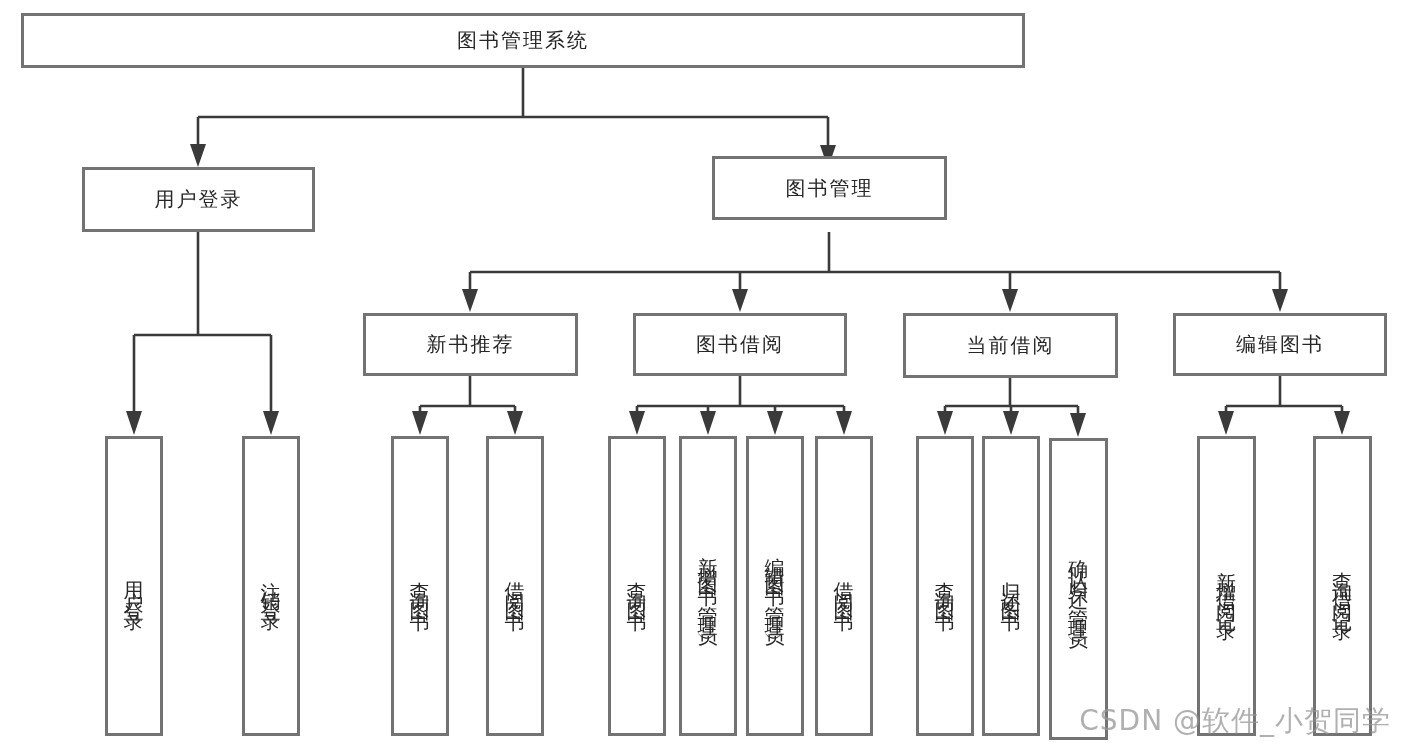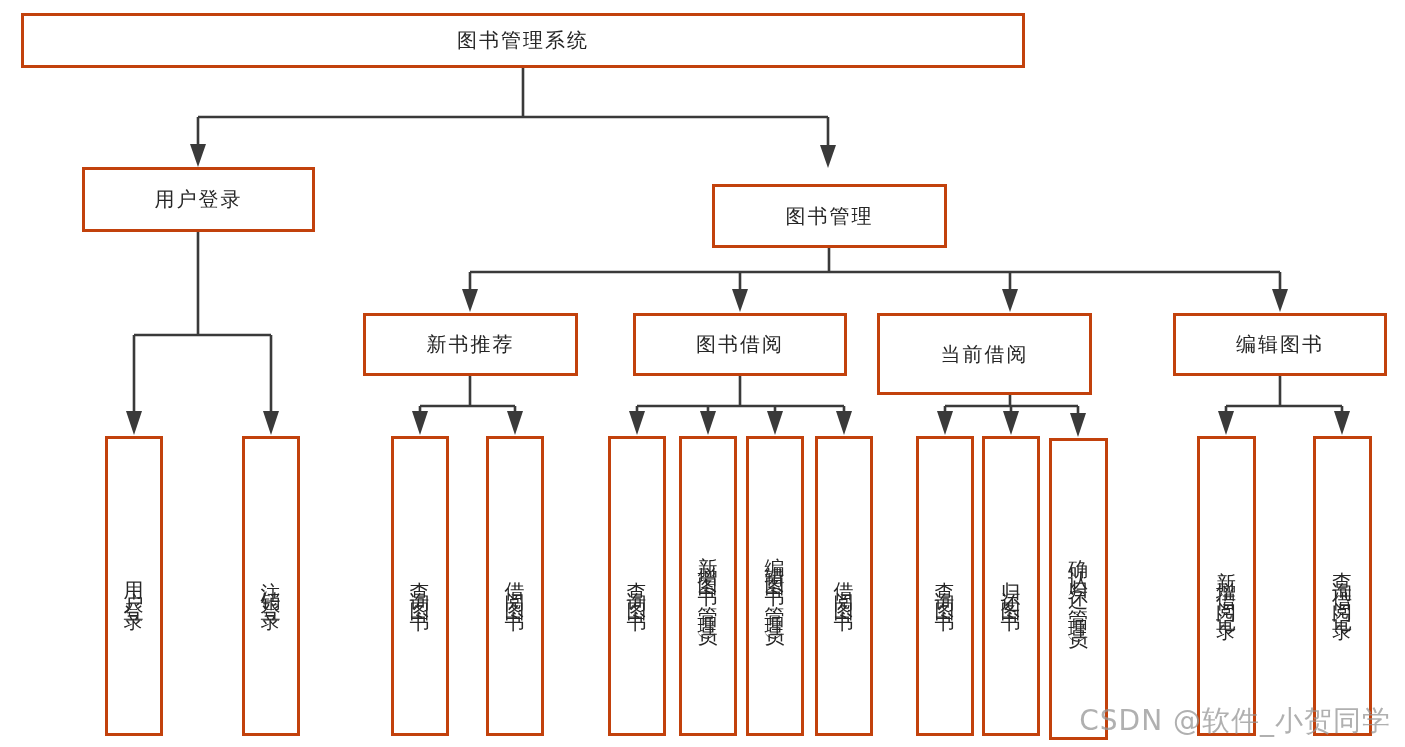--- a/index.html
+++ b/index.html
@@ -1,21 +1,21 @@
 <!DOCTYPE html>
 <html><head>
 <meta charset="utf-8">
 <style>
   * { margin:0; padding:0; box-sizing:border-box; }
   html,body { background:#ffffff; }
   body { font-family:"DejaVu Sans","Liberation Sans",sans-serif; }
   .canvas { position:relative; width:1405px; height:747px; background:#ffffff; overflow:hidden; }
   .connectors { position:absolute; left:0; top:0; width:1405px; height:747px; }
   .node {
-    position:absolute; background:#ffffff; border:3px solid #c2410c;
+    position:absolute; background:#ffffff; border:3px solid #737373;
     display:flex; align-items:center; justify-content:center;
     color:#262626;
   }
   .node.h { font-size:20px; letter-spacing:2px; white-space:nowrap; }
   .node.v .vtext {
     writing-mode:vertical-lr; text-orientation:mixed;
     font-size:20px; letter-spacing:10px; line-height:1.2;
   }
   .watermark {
     position:absolute; right:14px; bottom:7px;
@@ -59,31 +59,31 @@
     </g>
   </svg>
 
   <div class="node h" style="left:21px;top:13px;width:1004px;height:55px">
     <span>图书管理系统</span>
   </div>
 
   <div class="node h" style="left:82px;top:167px;width:233px;height:65px">
     <span>用户登录</span>
   </div>
-  <div class="node h" style="left:712px;top:184px;width:235px;height:64px">
+  <div class="node h" style="left:712px;top:156px;width:235px;height:64px">
     <span>图书管理</span>
   </div>
 
   <div class="node h" style="left:363px;top:313px;width:215px;height:63px">
     <span>新书推荐</span>
   </div>
   <div class="node h" style="left:633px;top:313px;width:214px;height:63px">
     <span>图书借阅</span>
   </div>
-  <div class="node h" style="left:877px;top:313px;width:215px;height:82px">
+  <div class="node h" style="left:903px;top:313px;width:215px;height:65px">
     <span>当前借阅</span>
   </div>
   <div class="node h" style="left:1173px;top:313px;width:214px;height:63px">
     <span>编辑图书</span>
   </div>
 
   <div class="node v" style="left:105px;top:436px;width:58px;height:300px">
     <span class="vtext">用户登录</span>
   </div>
   <div class="node v" style="left:242px;top:436px;width:58px;height:300px">

